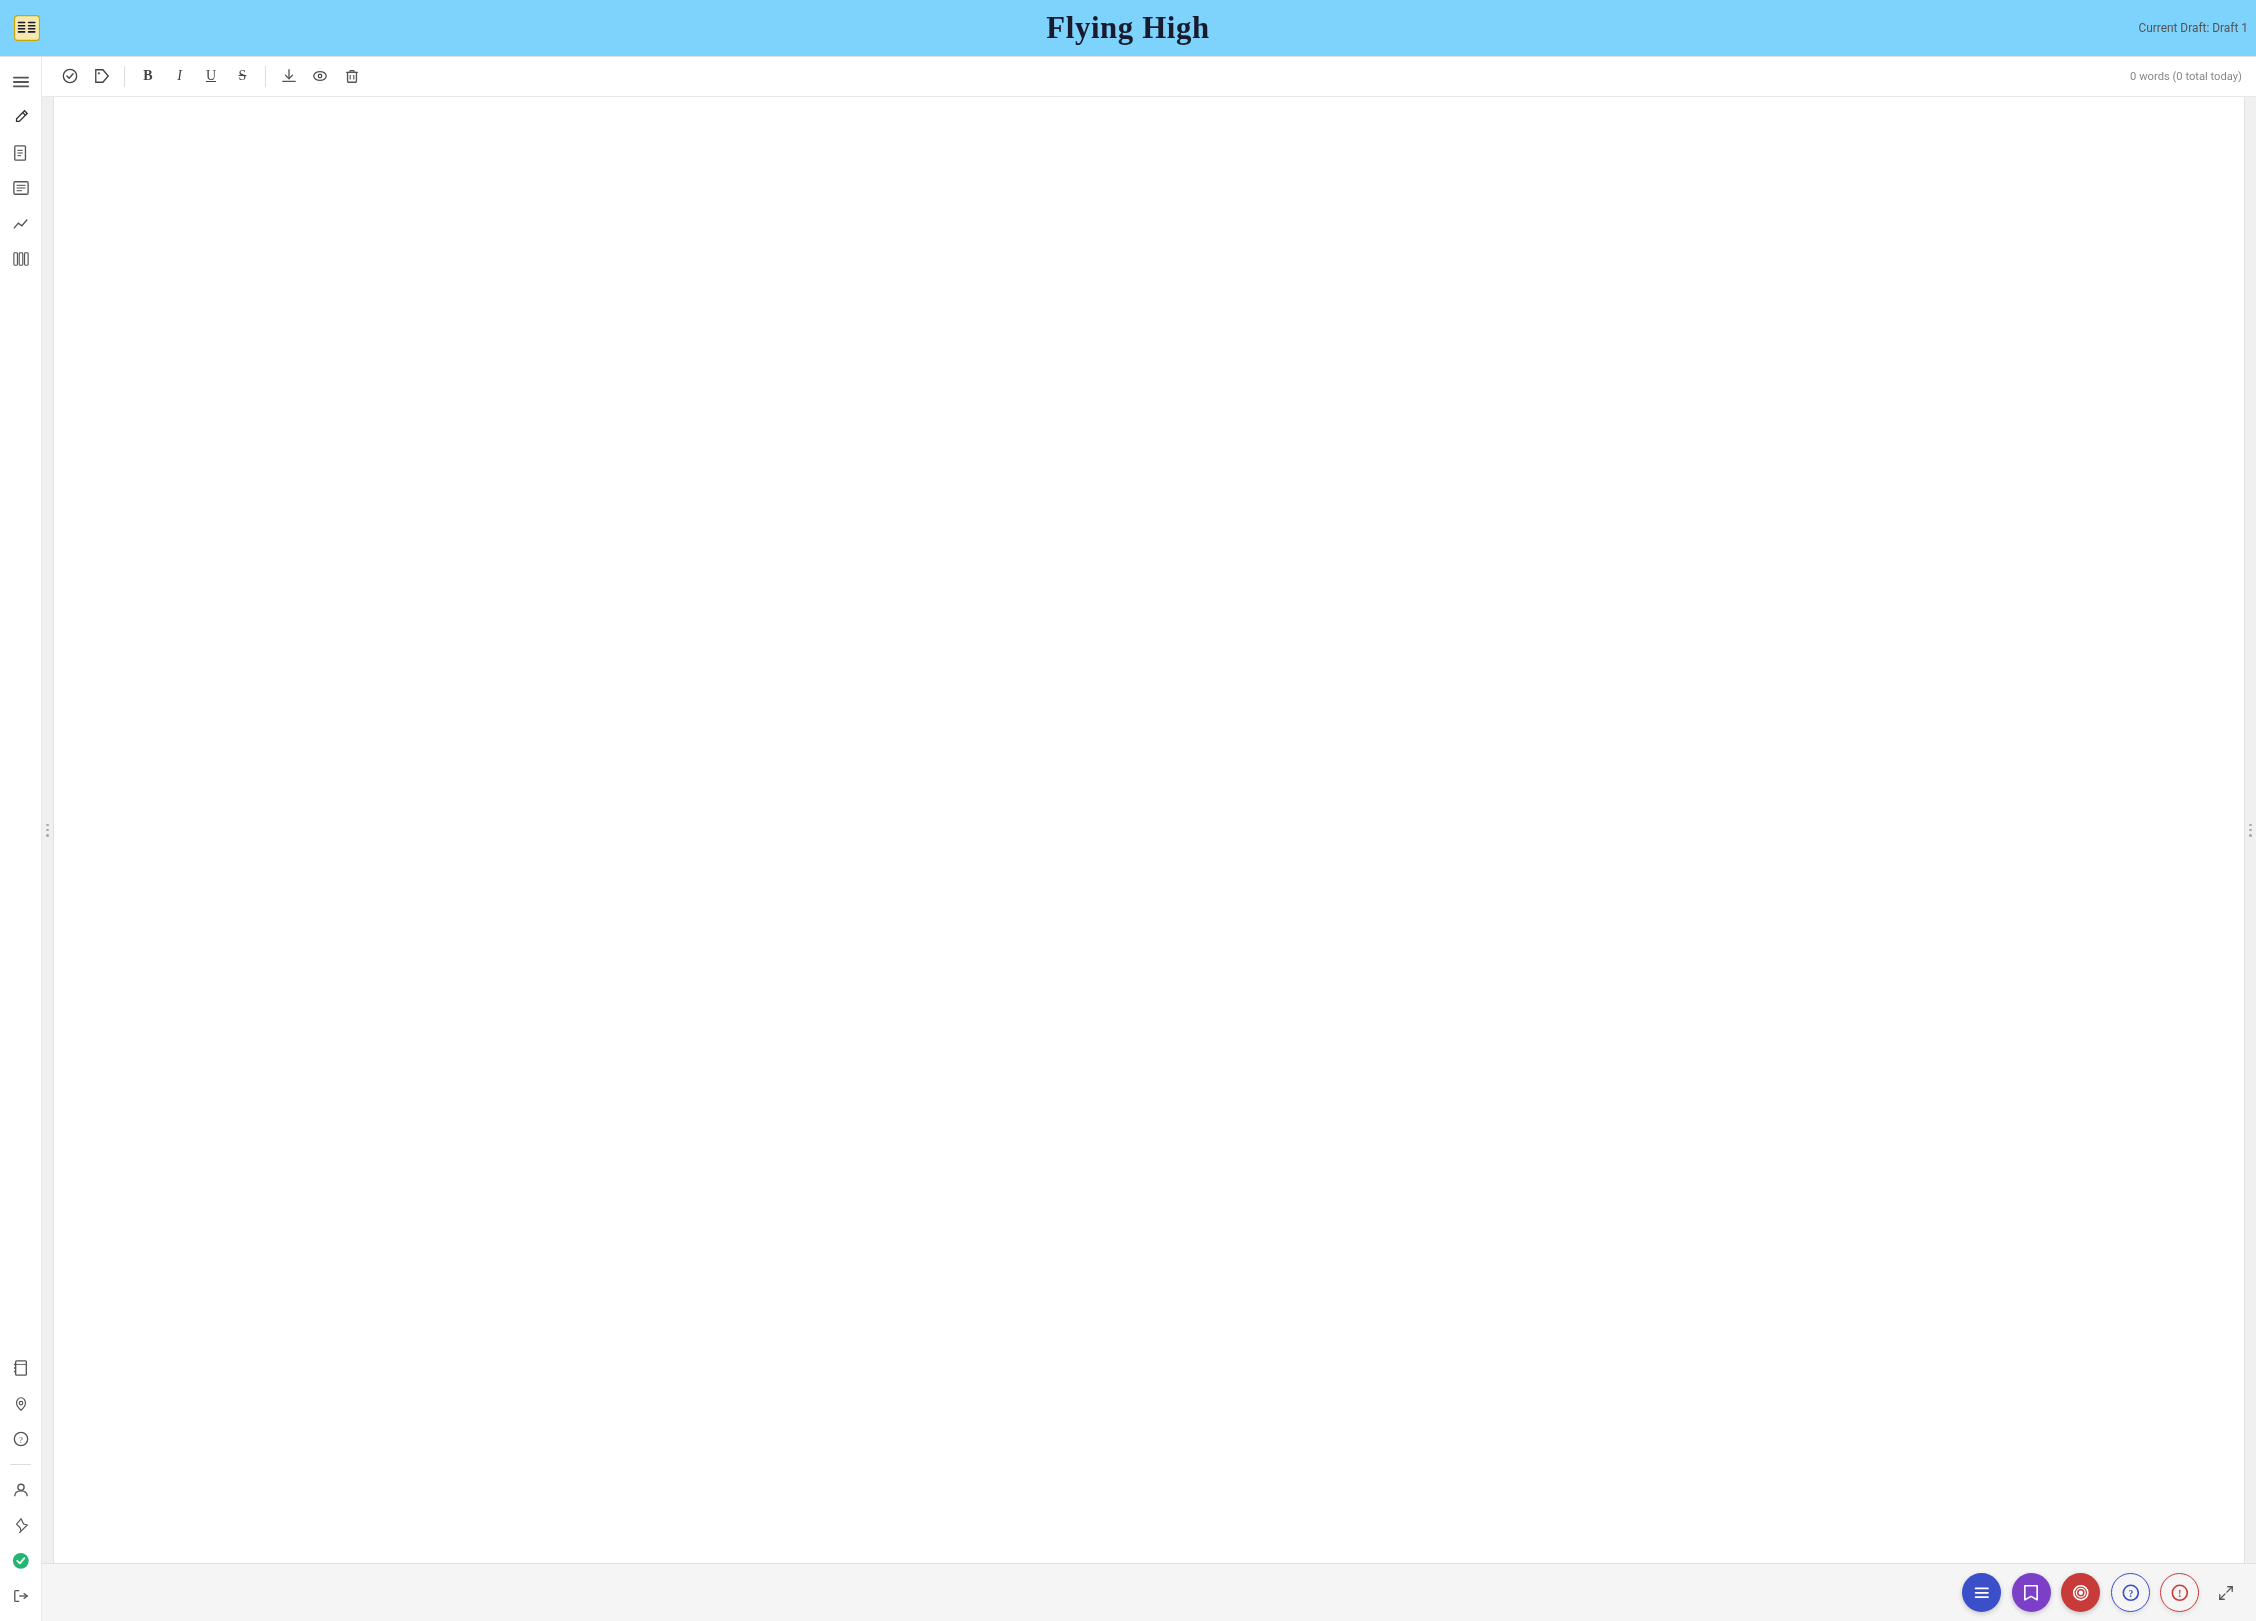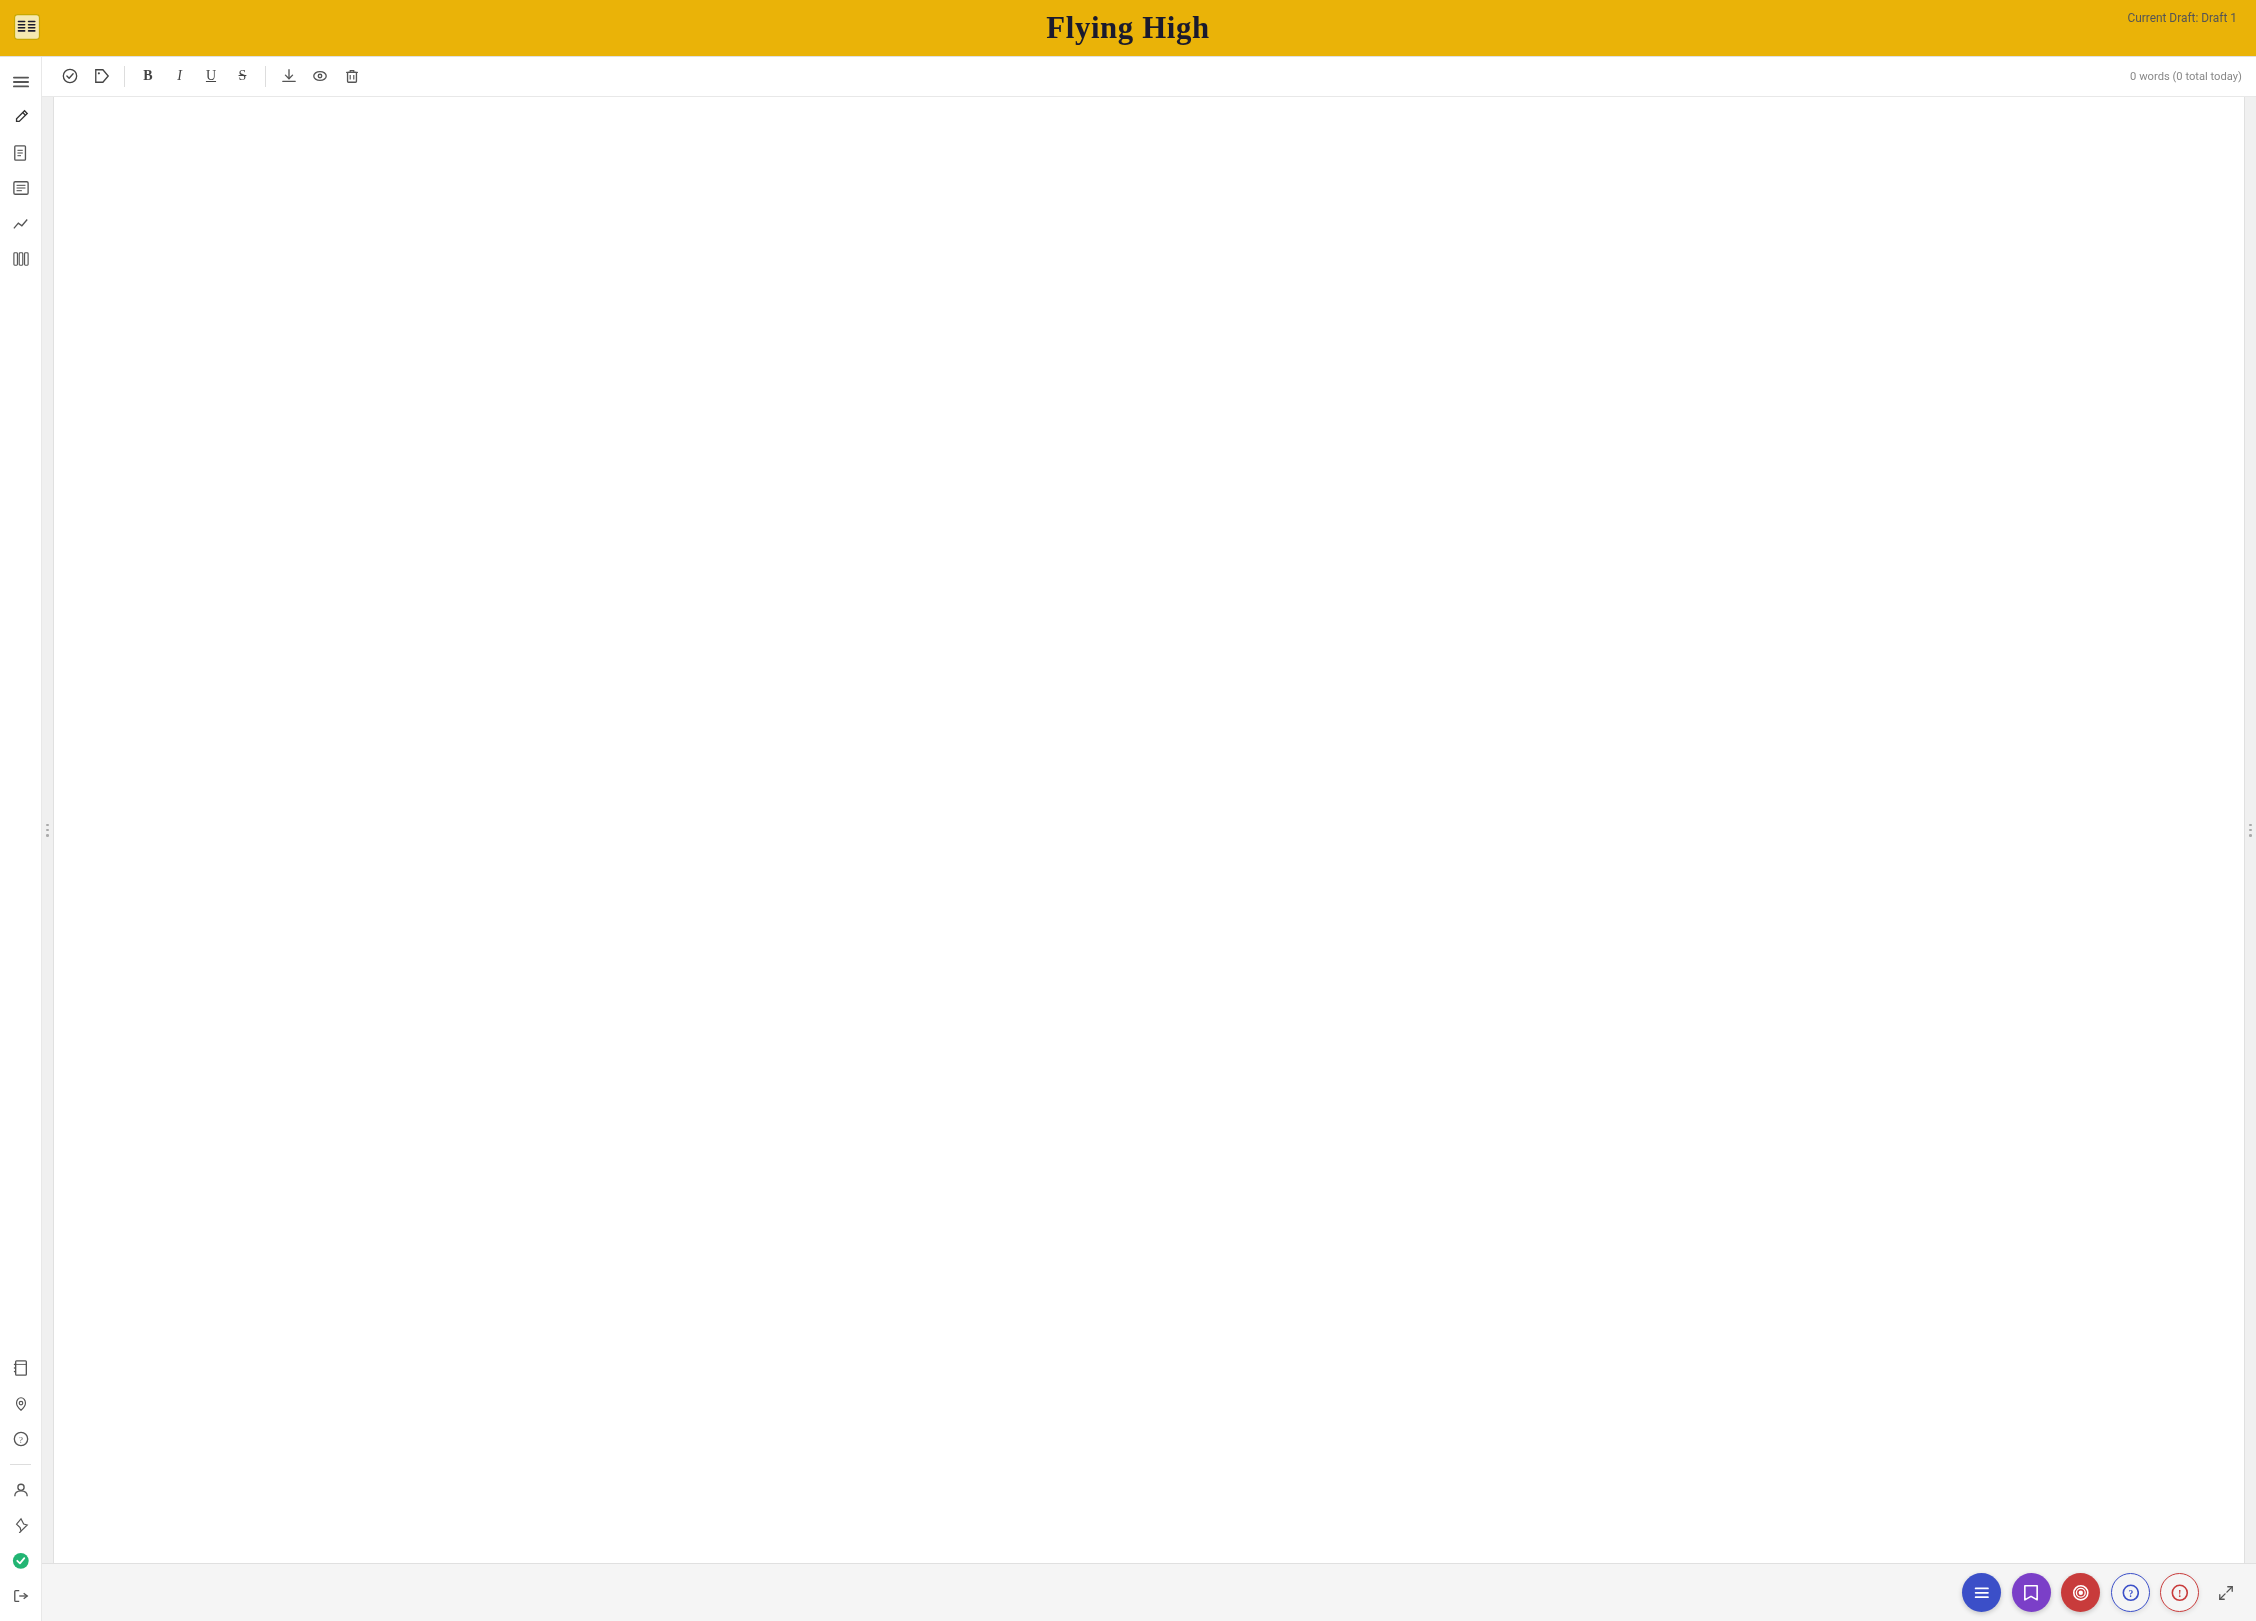--- a/index.html
+++ b/index.html
@@ -8,38 +8,38 @@
       background: #f5f5f5;
       display: flex;
       flex-direction: column;
       height: 100vh;
       overflow: hidden;
     }
 
     
     .header {
       display: flex;
-      align-items: flex-start;
-      justify-content: center;
-      background: #eab308;
+      align-items: center;
+      justify-content: center;
+      background: #7dd3fc;
       border-bottom: 0.9px solid #e0e0e0;
       padding: 10.6px 17.6px;
       position: relative;
       min-height: 56px;
     }
     .header-title {
       font-size: 2.2rem;
       font-weight: 800;
       color: #1a1a2e;
       font-family: Georgia, 'Times New Roman', serif;
       letter-spacing: 0.02em;
     }
     .header-draft {
       position: absolute;
-      right: 19px;
+      right: 8px;
       font-size: 0.85rem;
       color: #555;
     }
     .header-logo {
       position: absolute;
       left: 10.6px;
       width: 32px;
       height: 32px;
       display: flex;
       align-items: center;

